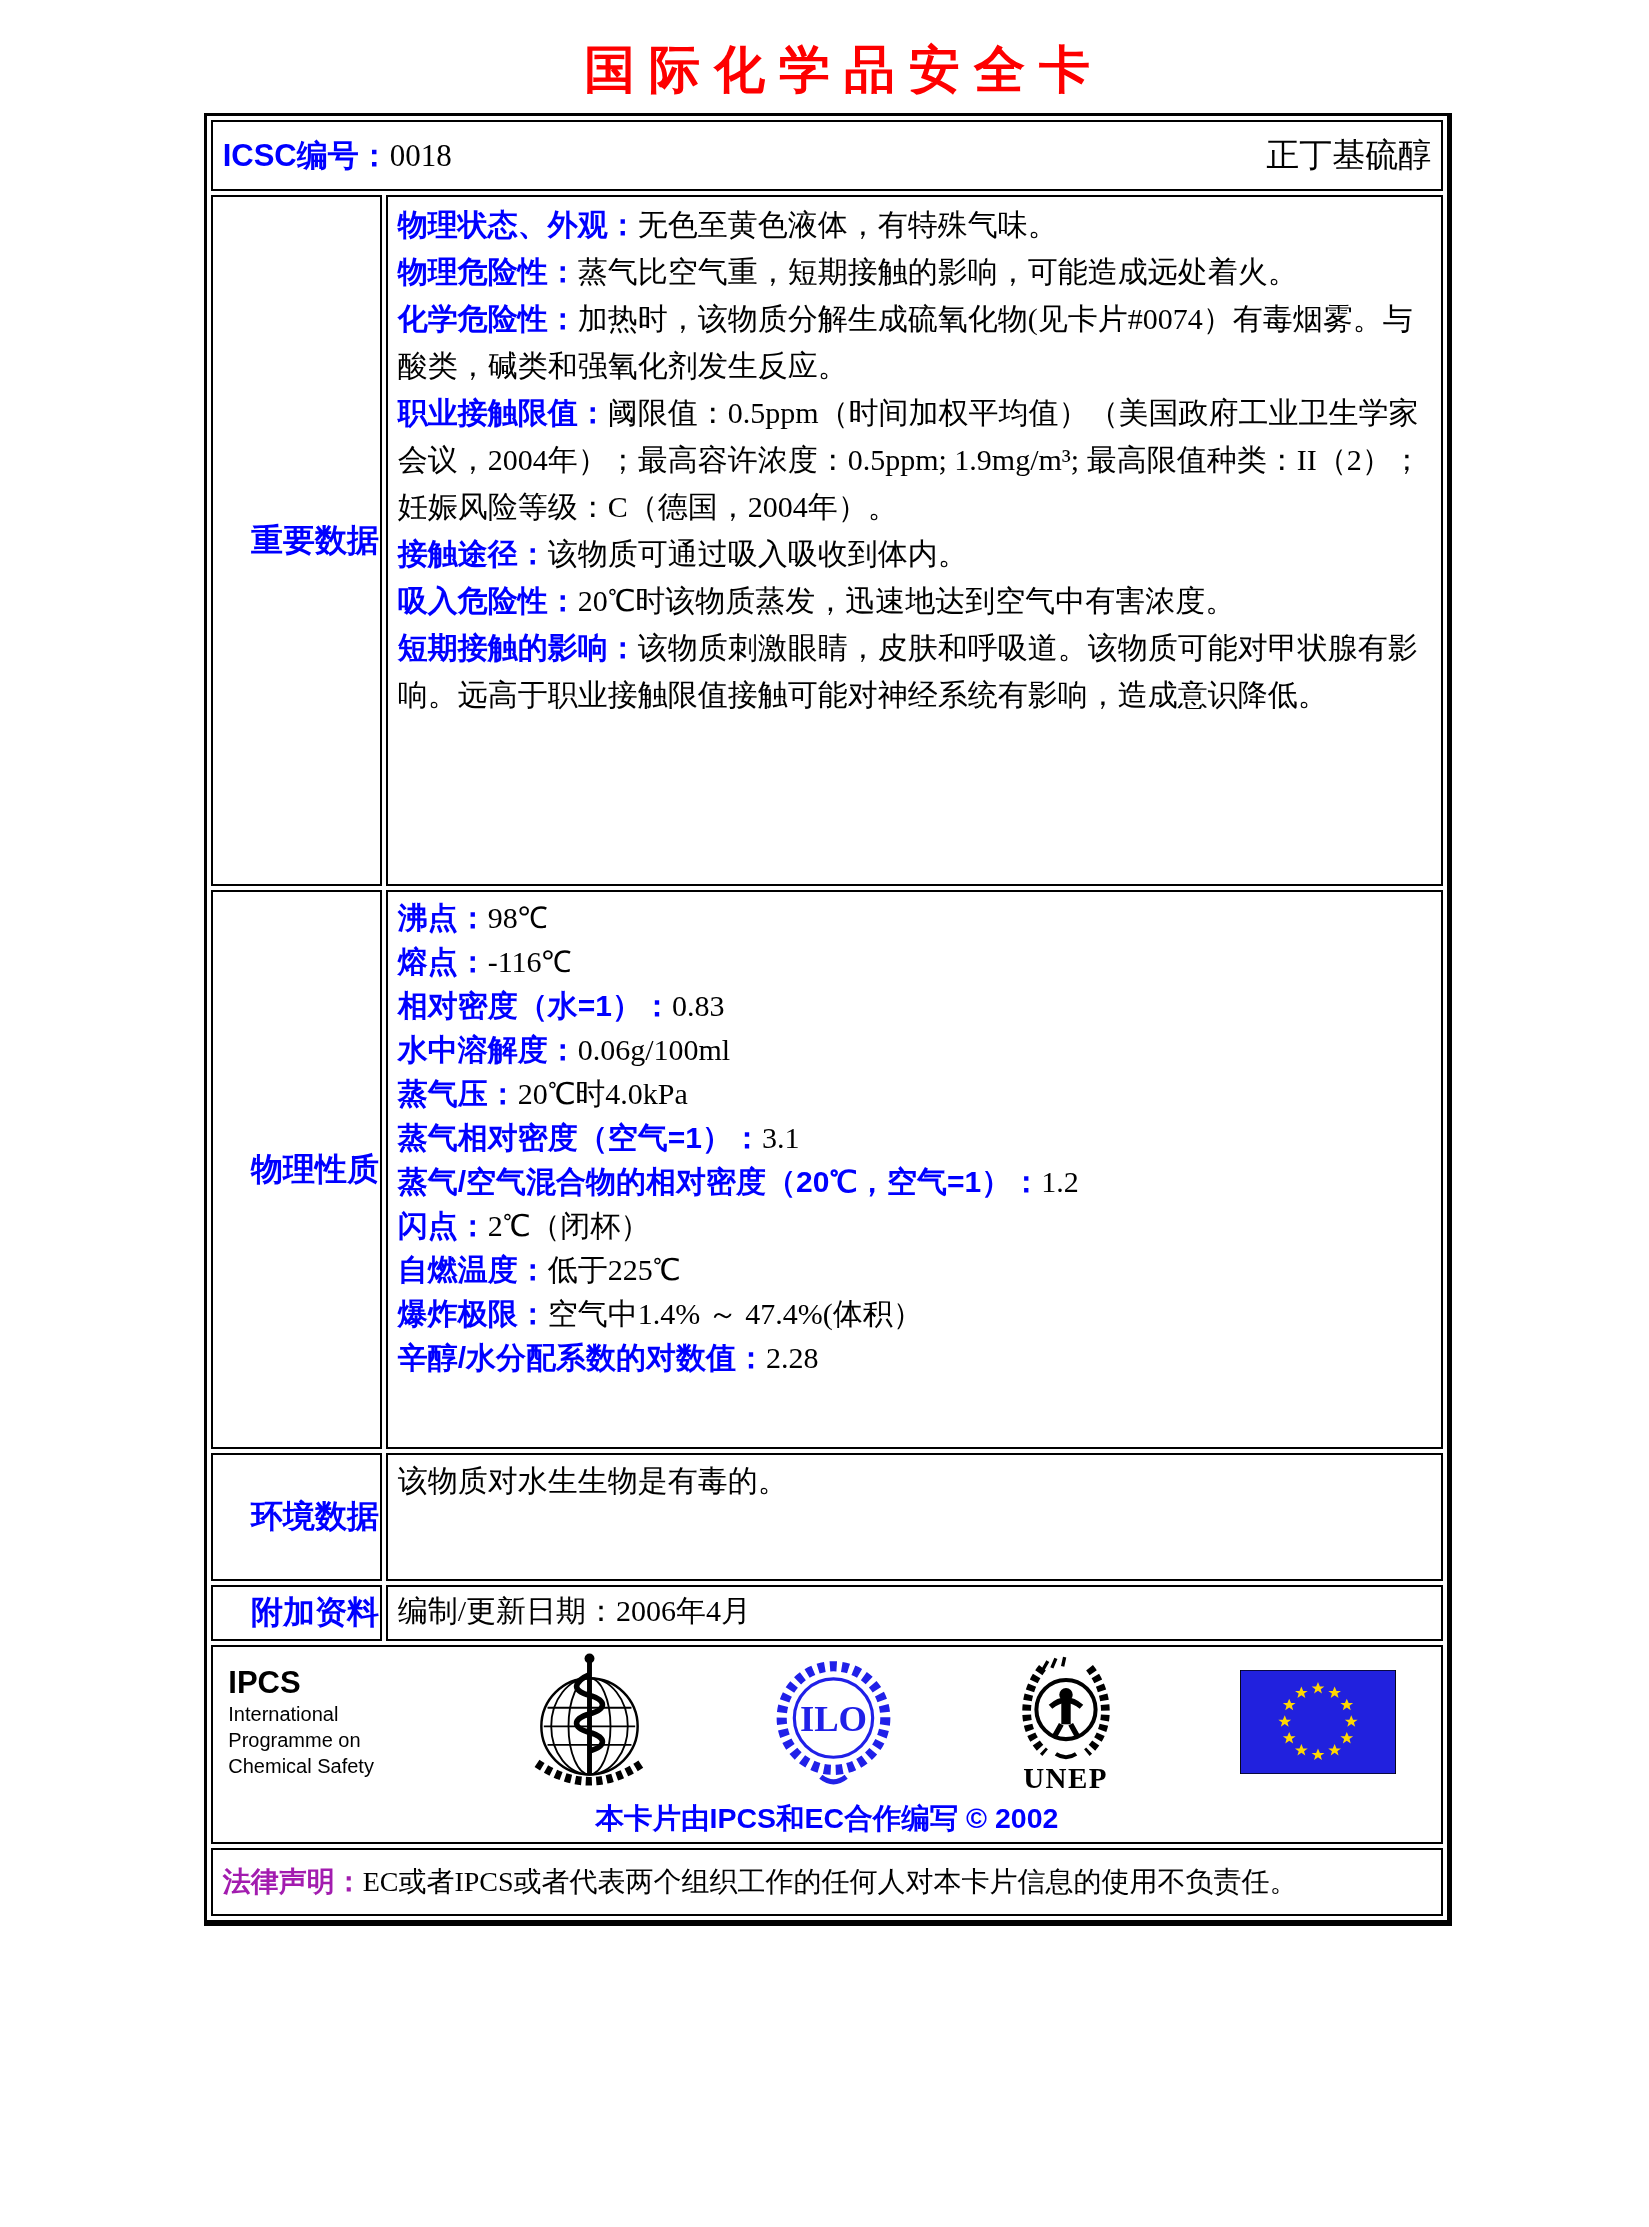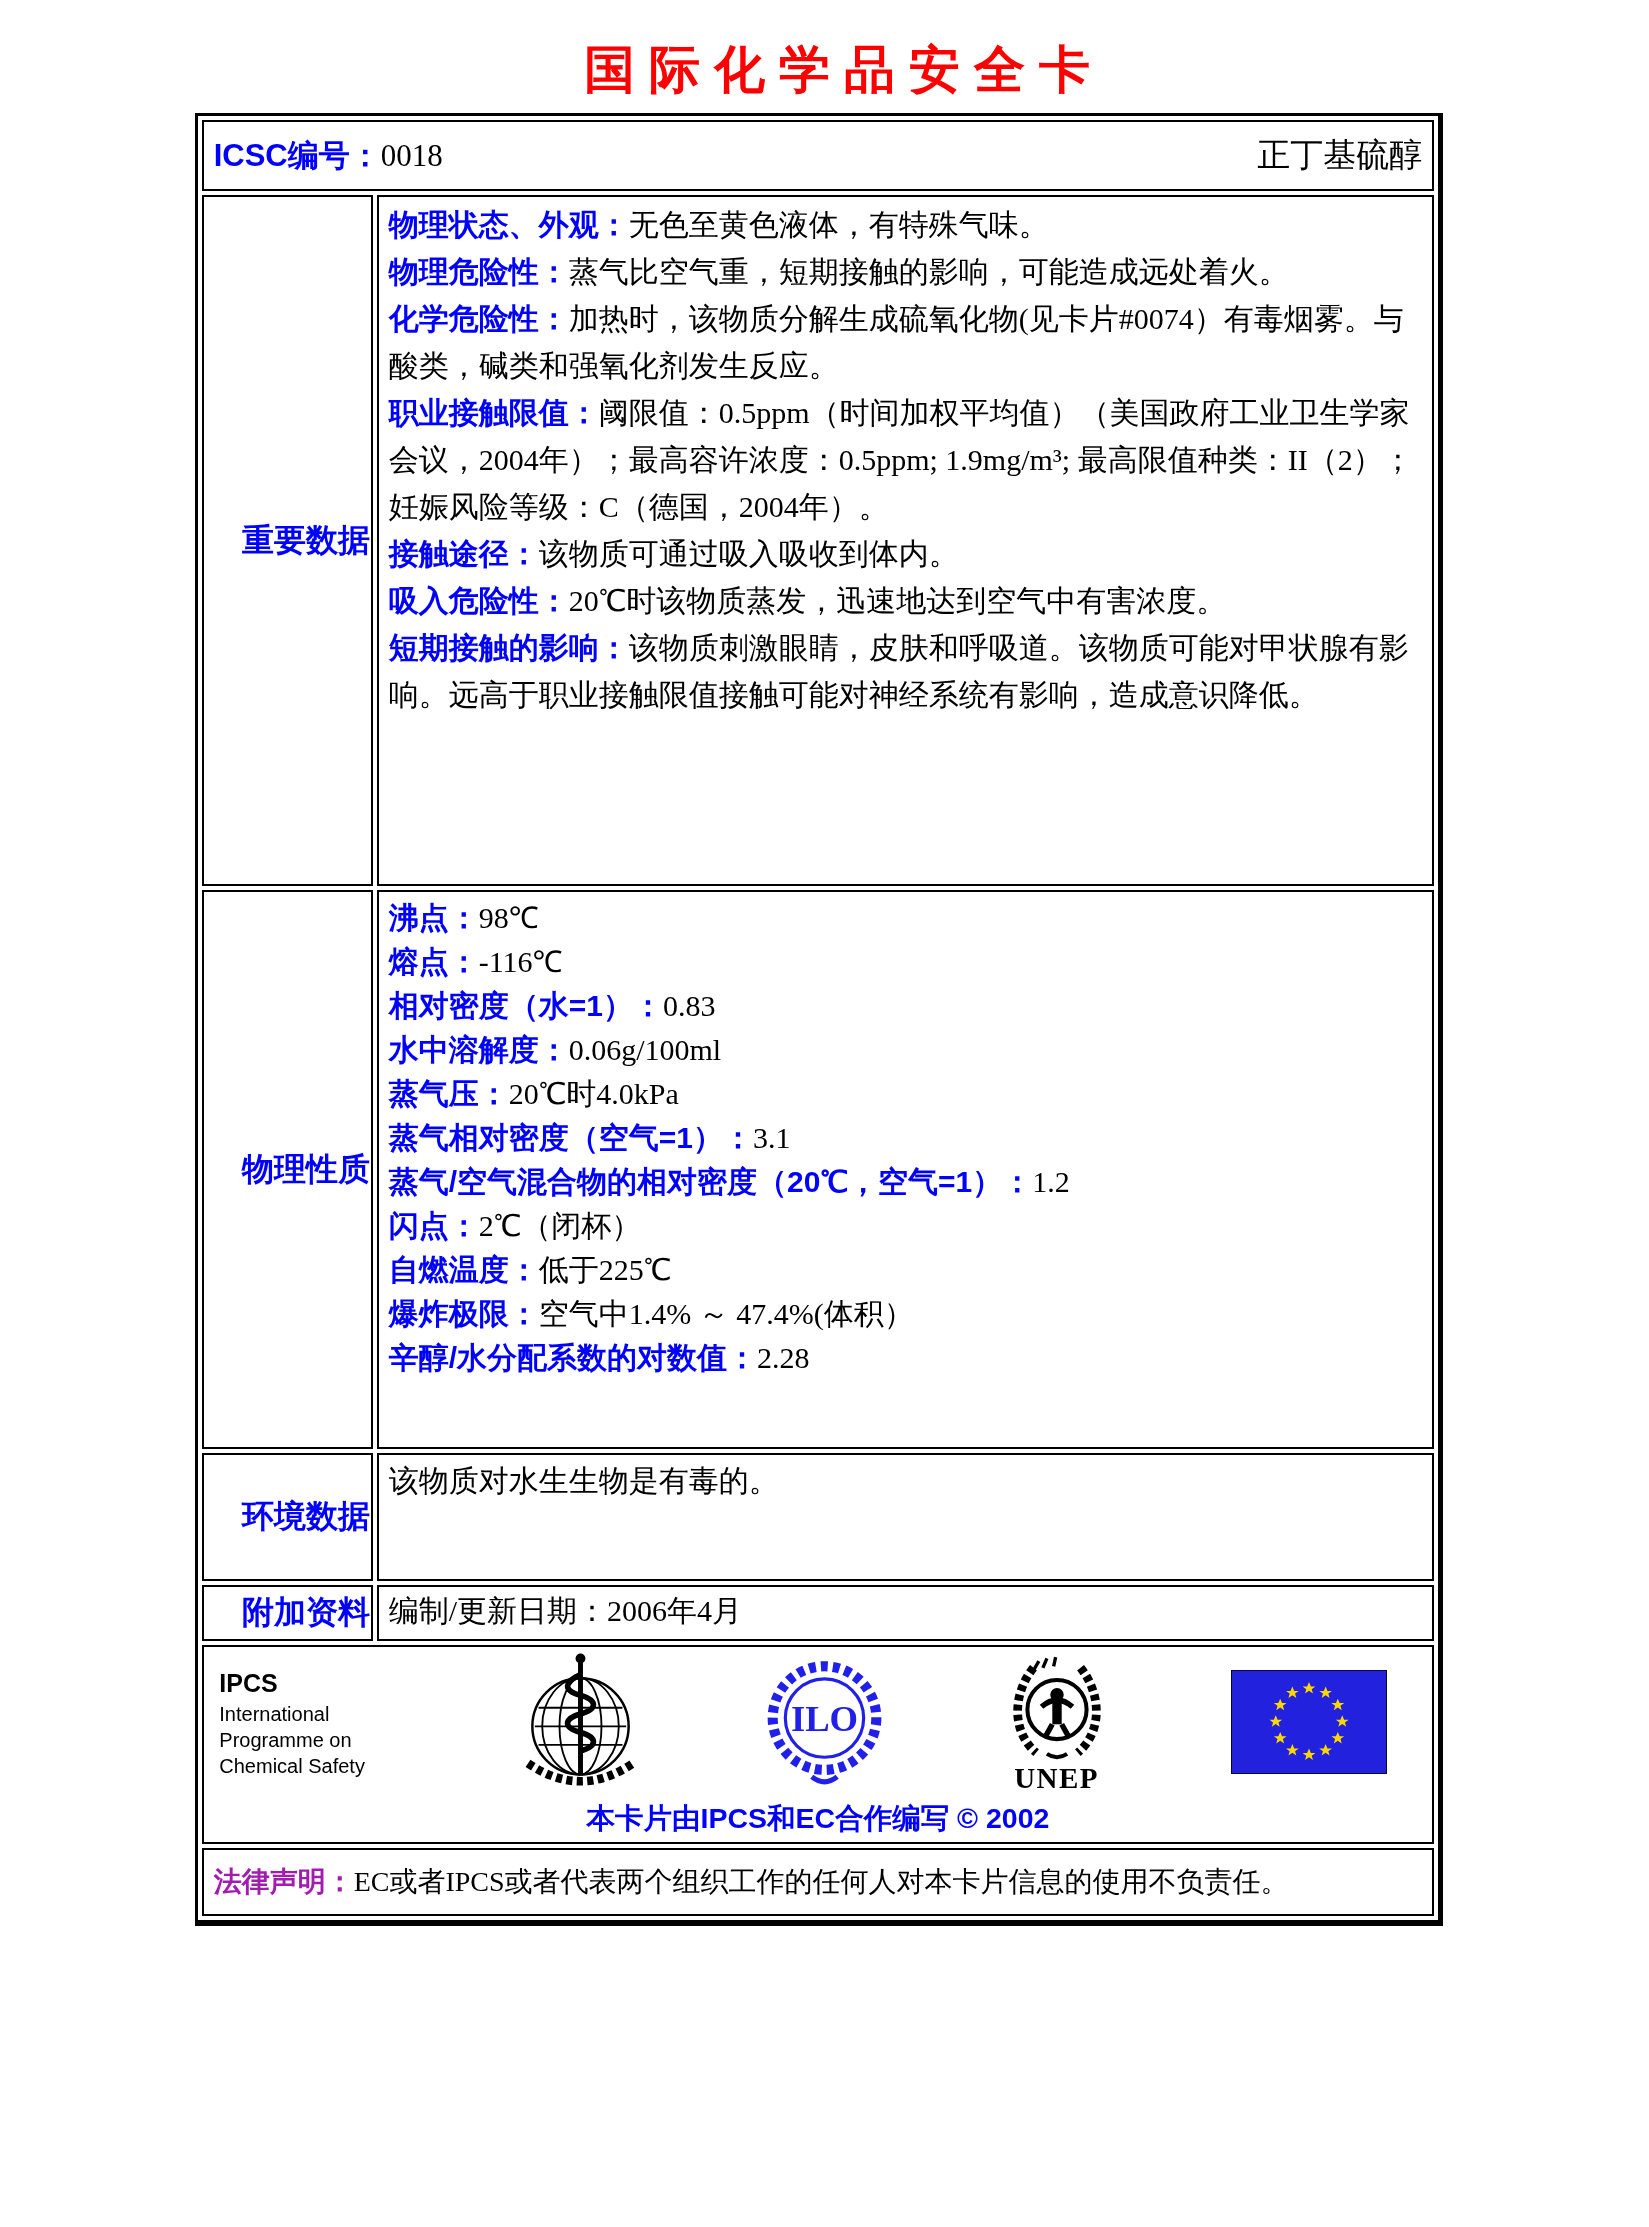--- a/index.html
+++ b/index.html
@@ -1,42 +1,42 @@
 <!DOCTYPE html>
 <html style="font-size:11px"><head>
 <meta charset="utf-8">
 <style>
   html,body{margin:0;padding:0;background:#ffffff;}
   .page{position:relative;width:1649px;height:2227px;background:#ffffff;overflow:hidden;
         font-family:"Liberation Serif",serif;color:#000;}
   .main-title{position:absolute;top:36px;left:220px;width:1248px;text-align:center;
         font-family:"Liberation Serif",serif;font-weight:bold;color:#fe0000;
         font-size:51px;letter-spacing:14px;white-space:nowrap;}
-  table.card{position:absolute;top:113px;left:195px;width:1248px;
+  table.card{position:absolute;top:113px;left:204px;width:1248px;
         border-collapse:separate;border-spacing:4.2px;background:#ffffff;
         border:3.5px solid #000;border-right-width:5.6px;border-bottom-width:6.3px;}
   td{border:2.1px solid #000;background:#fff;}
   td.lab{width:165px;text-align:right;vertical-align:middle;
         font-family:"Liberation Sans",sans-serif;font-weight:bold;color:#0000ff;font-size:32px;}
   td.content{vertical-align:top;padding:4.2px 9.7px;font-size:30px;}
   .hdr-cell{vertical-align:middle;height:67px;padding:0 9.7px;}
   .hdr-flex{display:flex;justify-content:space-between;align-items:center;}
   .icsc-label{font-family:"Liberation Sans",sans-serif;font-weight:bold;color:#0000ff;font-size:31px;}
   .icsc-number{font-size:31px;color:#000;}
   .chem-name{font-size:33px;color:#000;}
   .entry{margin:0;}
   .imp .entry{line-height:47px;}
   .phys .entry{line-height:44px;white-space:nowrap;}
   .entry .lbl{font-family:"Liberation Sans",sans-serif;font-weight:bold;color:#0000ff;}
   .entry .txt{color:#000;}
   .env-text{line-height:43px;}
   .logos-cell{height:189px;vertical-align:middle;padding:2.8px 7px;}
   .logos-row{display:flex;align-items:center;justify-content:space-between;padding:0 38px 0 8.3px;}
   .ipcs-block{width:174px;font-family:"Liberation Sans",sans-serif;color:#000;}
-  .ipcs-acronym{font-size:25px;font-weight:bold;line-height:36px;}
+  .ipcs-acronym{font-size:31px;font-weight:bold;line-height:36px;}
   .ipcs-line{font-size:20px;line-height:26.4px;}
   .logo{display:flex;flex-direction:column;align-items:center;}
   .unep-caption{font-family:"Liberation Serif",serif;font-weight:bold;font-size:29px;line-height:28px;letter-spacing:1.4px;}
   .credit{text-align:center;font-family:"Liberation Sans",sans-serif;font-weight:bold;
         color:#0000ff;font-size:28.5px;margin-top:7px;}
   .legal-cell{height:64px;vertical-align:middle;padding:0 9.7px;font-size:28px;}
   .legal-label{font-family:Liberation Serif, serif;font-weight:bold;color:#a21caf;}
   .legal-text{color:#000;}
   .note-cell{height:53px;}
   .addl-cell{height:44px;vertical-align:middle;}

